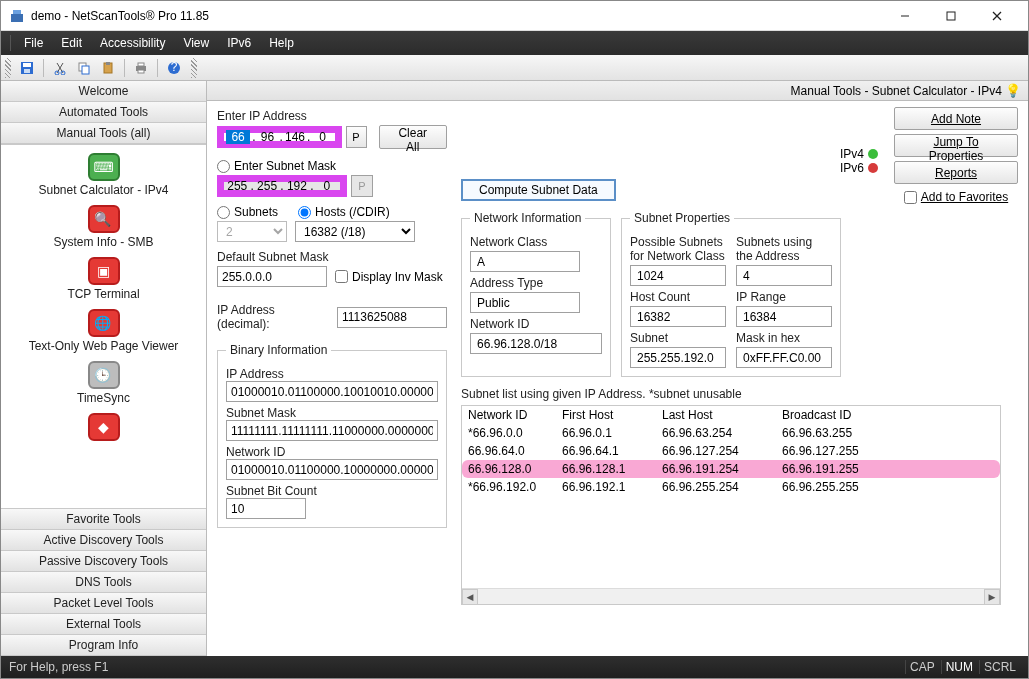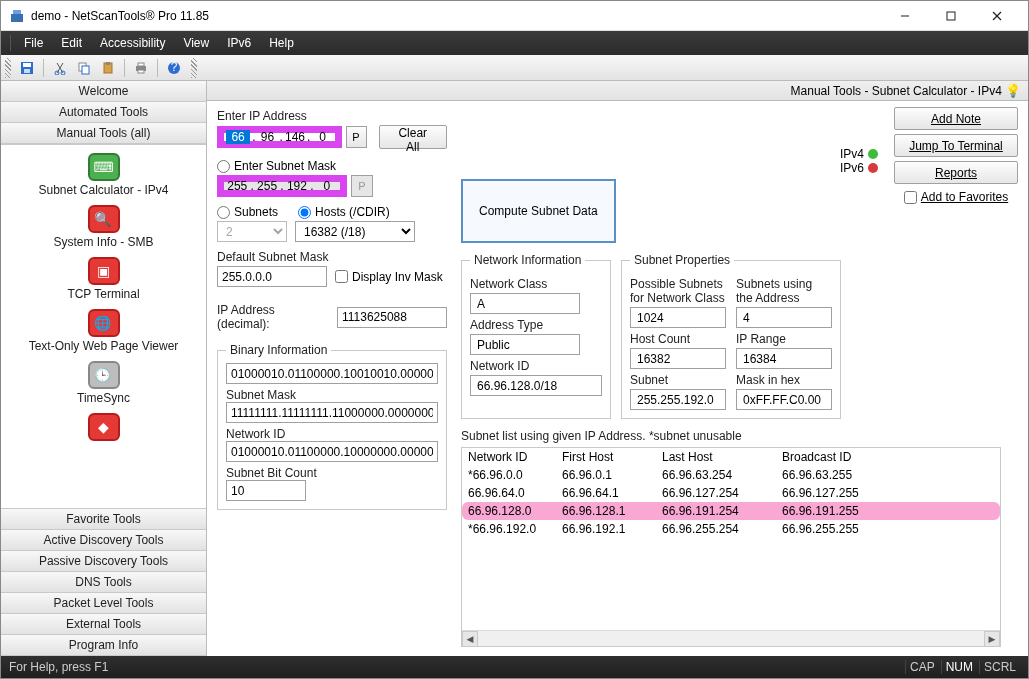--- a/index.html
+++ b/index.html
@@ -40,21 +40,21 @@
 .kv-val { border:1px solid #a0a0a0; height:21px; padding:0 6px; display:flex; align-items:center; background:#fff; margin-top:2px; width:130px;}
 .radio { display:flex; align-items:center; gap:4px; font-size:12px;}
 .radio input { width:13px; height:13px;}
 .octet-box { border:7px solid #d946ef; height:22px; width:130px; display:flex; align-items:center; background:#fff; padding:0 2px;}
 .octet-box.disabled { background:#e6e6e6;}
 .octet-box span { flex:1; text-align:center; font-size:12px;}
 .octet-box span.sel { background:#0078d7; color:#fff; padding:0 2px;}
 .octet-box .dot { flex:0 0 auto; padding:0 2px;}
 .p-btn { width:22px; height:22px; border:1px solid #a0a0a0; background:linear-gradient(#fdfdfd,#e6e6e6); cursor:pointer; font-size:11px;}
 .p-btn.disabled { background:#e6e6e6; color:#999; cursor:default;}
-.compute-btn { border:2px solid #5b8fc7; background:#f6faff; padding:23px 16px; cursor:pointer; font-size:12px;}
+.compute-btn { border:2px solid #5b8fc7; background:#f6faff; padding:2px 16px; cursor:pointer; font-size:12px;}
 .grid-list { border:1px solid #c9c9c9; background:#fff; font-family:"Courier New",monospace; font-size:12px;}
 .grid-list .hdr,.grid-list .row { display:flex; height:18px; align-items:center; white-space:pre;}
 .grid-list .hdr { font-weight:normal;}
 .grid-list .row.sel { background:#f9a8d4;border-radius:6px;}
 .grid-list .c1{width:100px; padding-left:6px;} .grid-list .c2{width:100px;} .grid-list .c3{width:120px;} .grid-list .c4{width:120px;}
 .scroll-h { height:16px; background:#f0f0f0; border-top:1px solid #dcdcdc; display:flex; align-items:center;}
 .scroll-h .arrow{ width:16px;height:16px;background:#e6e6e6;border:1px solid #c9c9c9; display:flex;align-items:center;justify-content:center; font-size:9px; color:#555;}
 .scroll-h .track { flex:1; height:16px;}
 .statusbar { height:22px; background:linear-gradient(#2f2f2f,#1f1f1f); color:#ccc; display:flex; align-items:center; padding:0 8px; font-size:11px; justify-content:space-between;gap:16px;}
 .statusbar .right { display:flex; gap:2px;}
@@ -208,21 +208,21 @@
 
   <div class="main">
     <div class="header">
       <span>Manual Tools - Subnet Calculator - IPv4</span>
       <span class="bulb">💡</span>
     </div>
     <div class="content">
 
       <div class="rightbtns">
         <button class="btn">Add Note</button>
-        <button class="btn">Jump To Terminal</button>
+        <button class="btn">Jump To Properties</button>
         <button class="btn">Reports</button>
         <label class="checkbox" style="justify-content:center; margin-top:2px;">
           <input type="checkbox" style="">
             <span>Add to Favorites</span>
         </label>
       </div>
 
       <div style="position:absolute; right:150px; top:46px;">
         <div class="ipv-line">
             <span>IPv4</span>
@@ -292,20 +292,21 @@
               </label>
           </div>
 
           <div style="display:flex; gap:8px; align-items:center; margin-top:16px;">
             <span class="label">IP Address (decimal):</span>
             <input type="text" readonly="" style="width: 110px;" value="1113625088">
           </div>
 
           <fieldset style="margin-top:12px;">
             <legend>Binary Information</legend>
+            <div class="kv-label">IP Address</div>
             <input type="text" readonly="" style="width: 212px;" value="01000010.01100000.10010010.00000000">
             <div class="kv-label">Subnet Mask</div>
             <input type="text" readonly="" style="width: 212px;" value="11111111.11111111.11000000.00000000">
             <div class="kv-label">Network ID</div>
             <input type="text" readonly="" style="width: 212px;" value="01000010.01100000.10000000.00000000">
             <div class="kv-label">Subnet Bit Count</div>
             <input type="text" readonly="" style="width: 80px;" value="10">
           </fieldset>
         </div>
 

